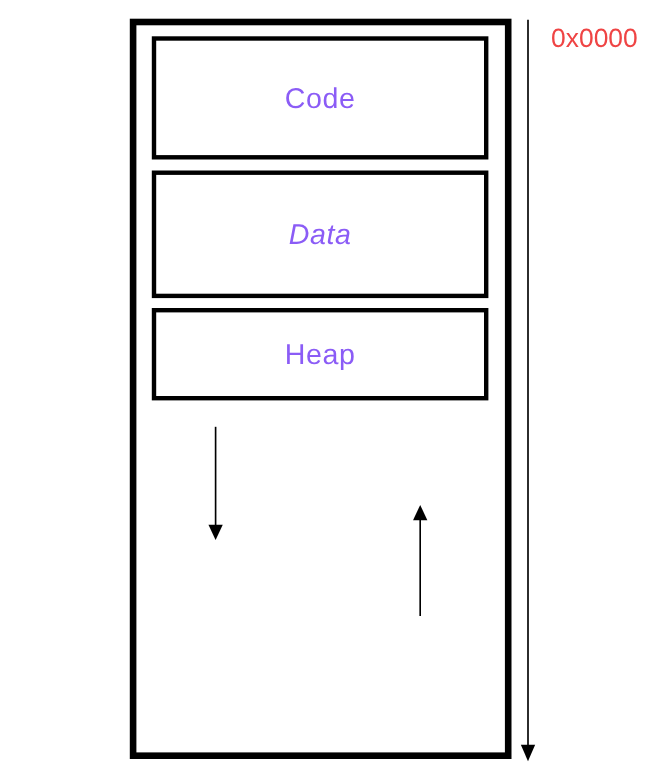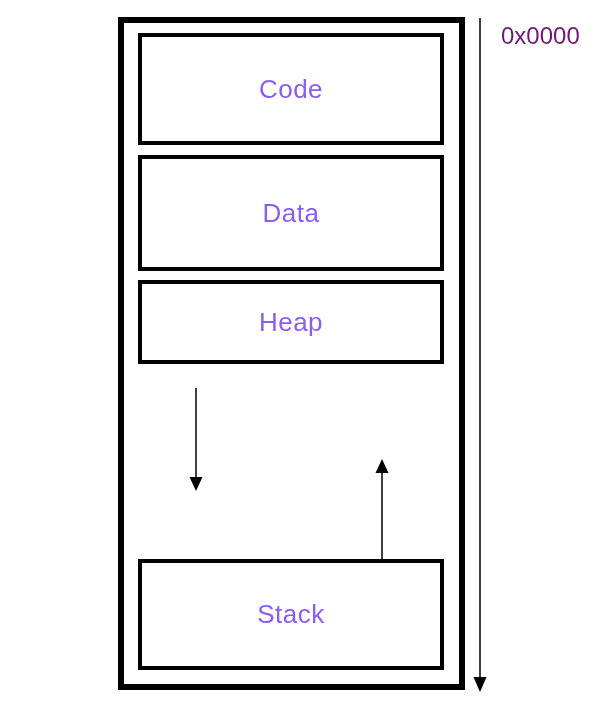--- a/index.html
+++ b/index.html
@@ -36,38 +36,38 @@
     display: flex;
     align-items: center;
     justify-content: center;
   }
   .segment-box .segment-label {
     font-size: 26px;
     letter-spacing: 0.5px;
     color: #8b5cf6;
   }
   #box-code  { top: 33px;  height: 112px; }
-  #box-data  { top: 155px; height: 116px; }
+  #box-data  { top: 155px; height: 116px; font-style: italic; }
   #box-heap  { top: 280px; height: 84px; }
   #box-stack { top: 559px; height: 111px; }
   .arrows-layer {
     position: absolute;
     left: 0;
     top: 0;
     width: 601px;
     height: 704px;
     pointer-events: none;
   }
   .addr-label {
     position: absolute;
     left: 501px;
     font-size: 24px;
     line-height: 1;
     white-space: nowrap;
-    color: #701a75;
+    color: #ef4444;
   }
   #addr-top    { top: 24px; }
   #addr-bottom { top: 661px; }
 </style>
 </head>
 <body>
 
 <div id="canvas">
 
   <div class="outer-rect"></div>
@@ -77,23 +77,20 @@
   </div>
 
   <div class="segment-box" id="box-data">
     <span class="segment-label">Data</span>
   </div>
 
   <div class="segment-box" id="box-heap">
     <span class="segment-label">Heap</span>
   </div>
 
-  <div class="segment-box" id="box-stack">
-    <span class="segment-label">Stack</span>
-  </div>
 
   <svg class="arrows-layer" viewBox="0 0 601 704" xmlns="http://www.w3.org/2000/svg">
 
     <g>
       <line x1="196" y1="388" x2="196" y2="478" stroke="#000000" stroke-width="1.5"></line>
       <polygon points="189.5,477 202.5,477 196,491" fill="#000000"></polygon>
     </g>
 
     <g>
       <line x1="382" y1="560" x2="382" y2="472" stroke="#000000" stroke-width="1.5"></line>

